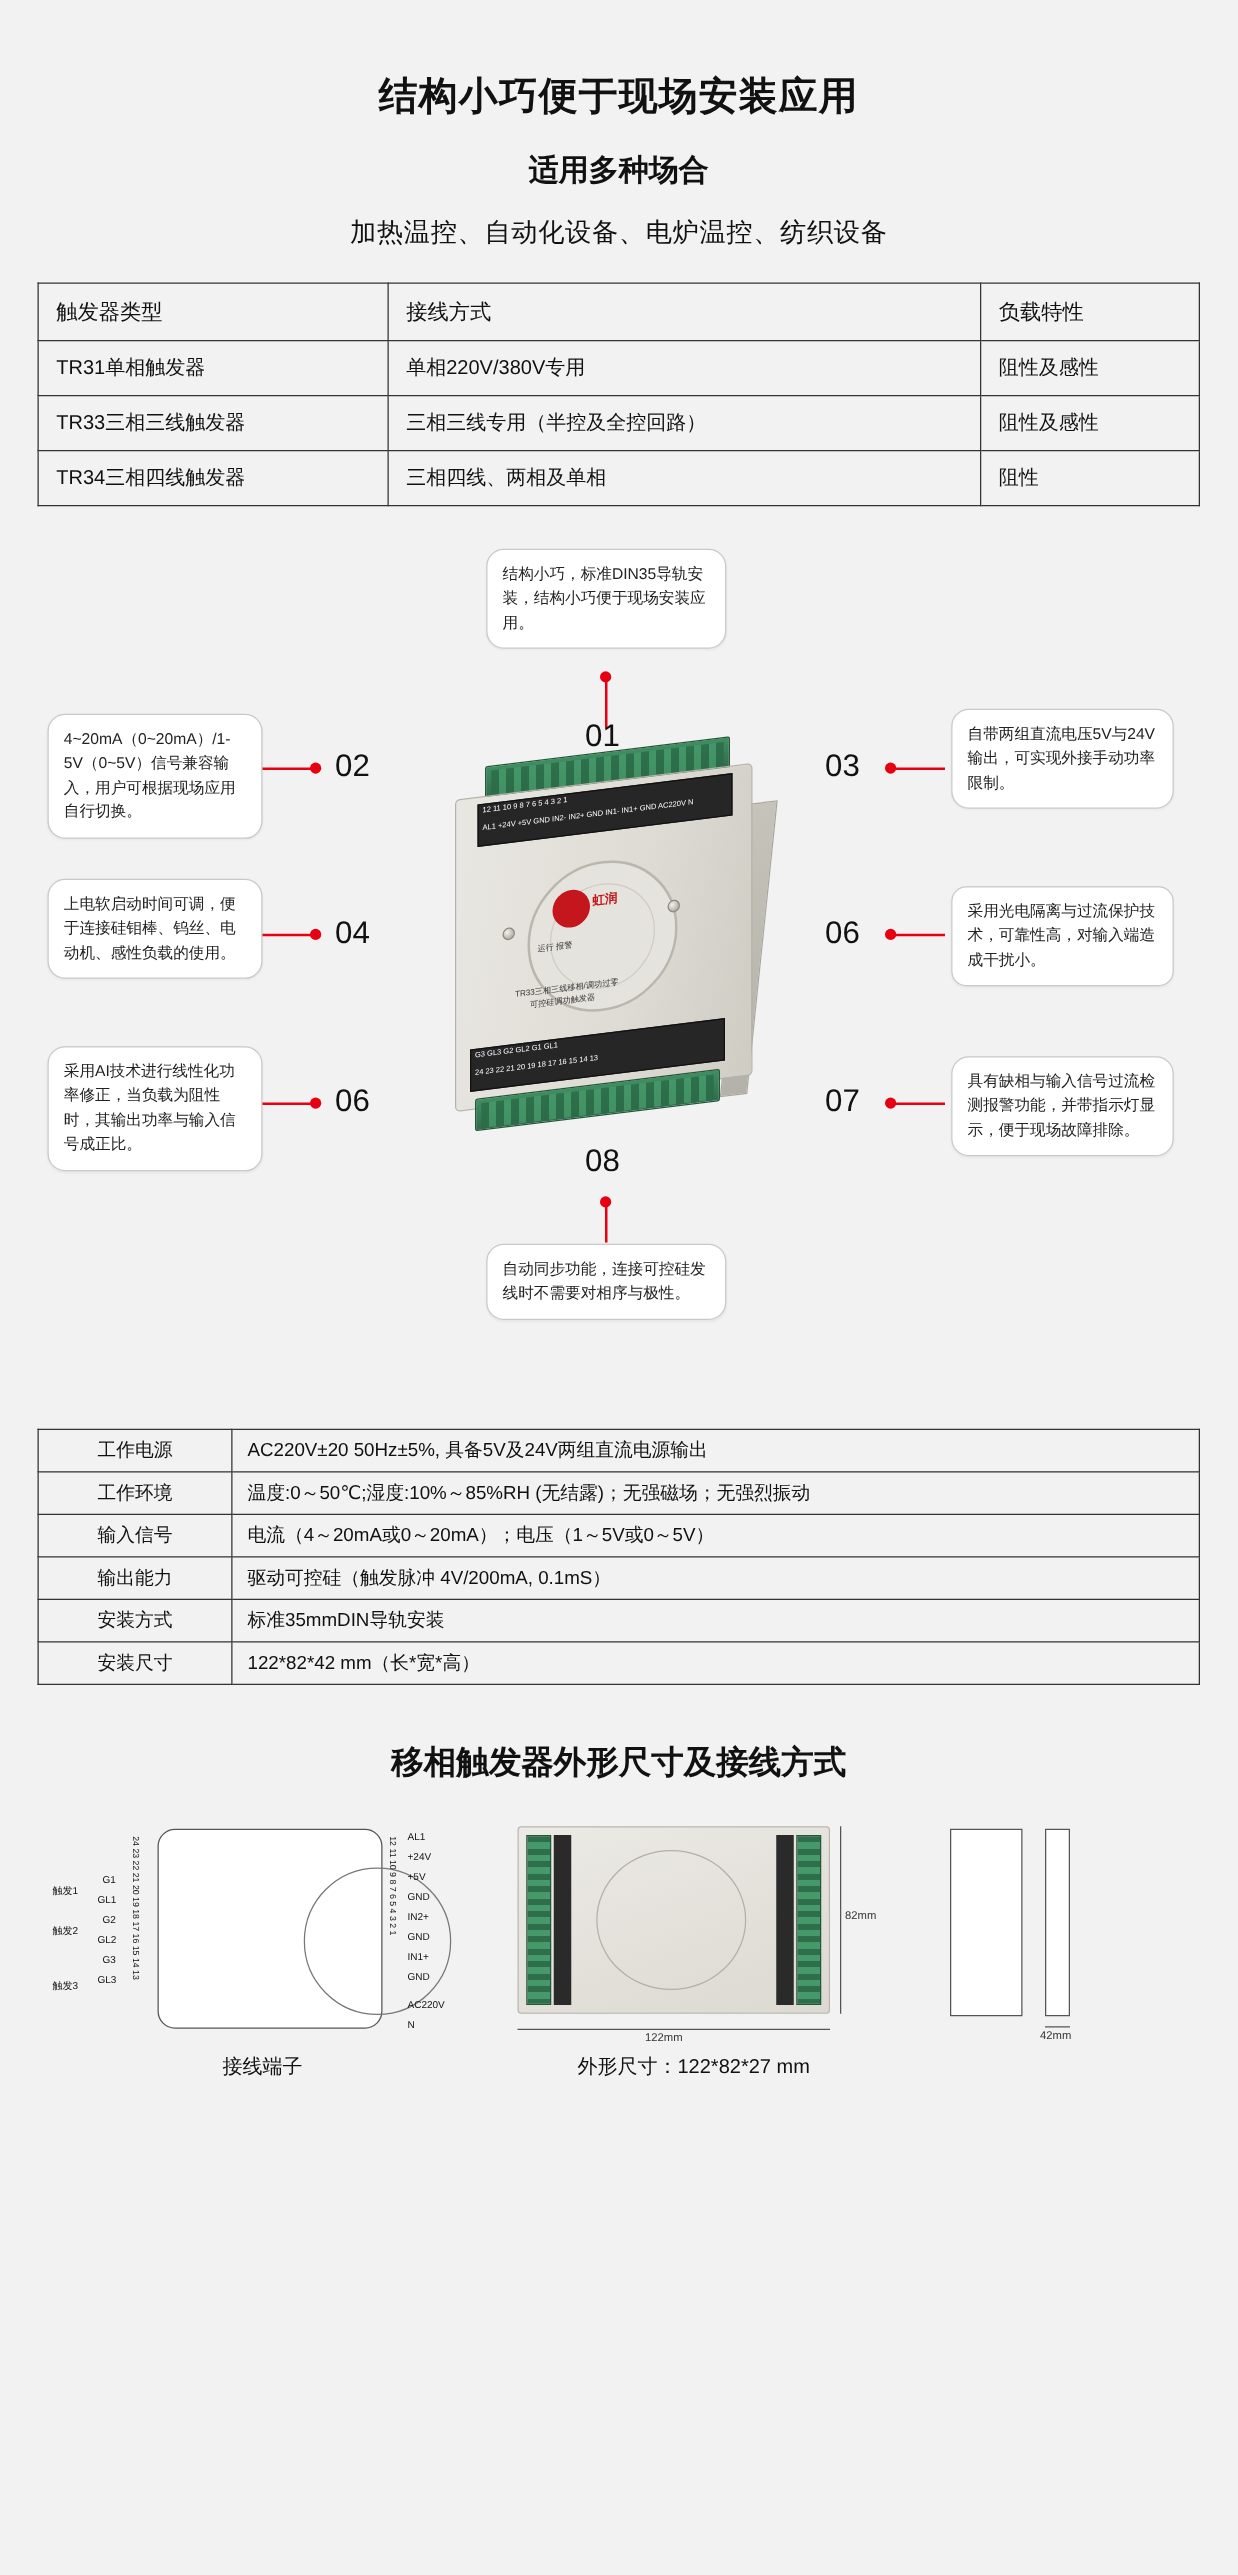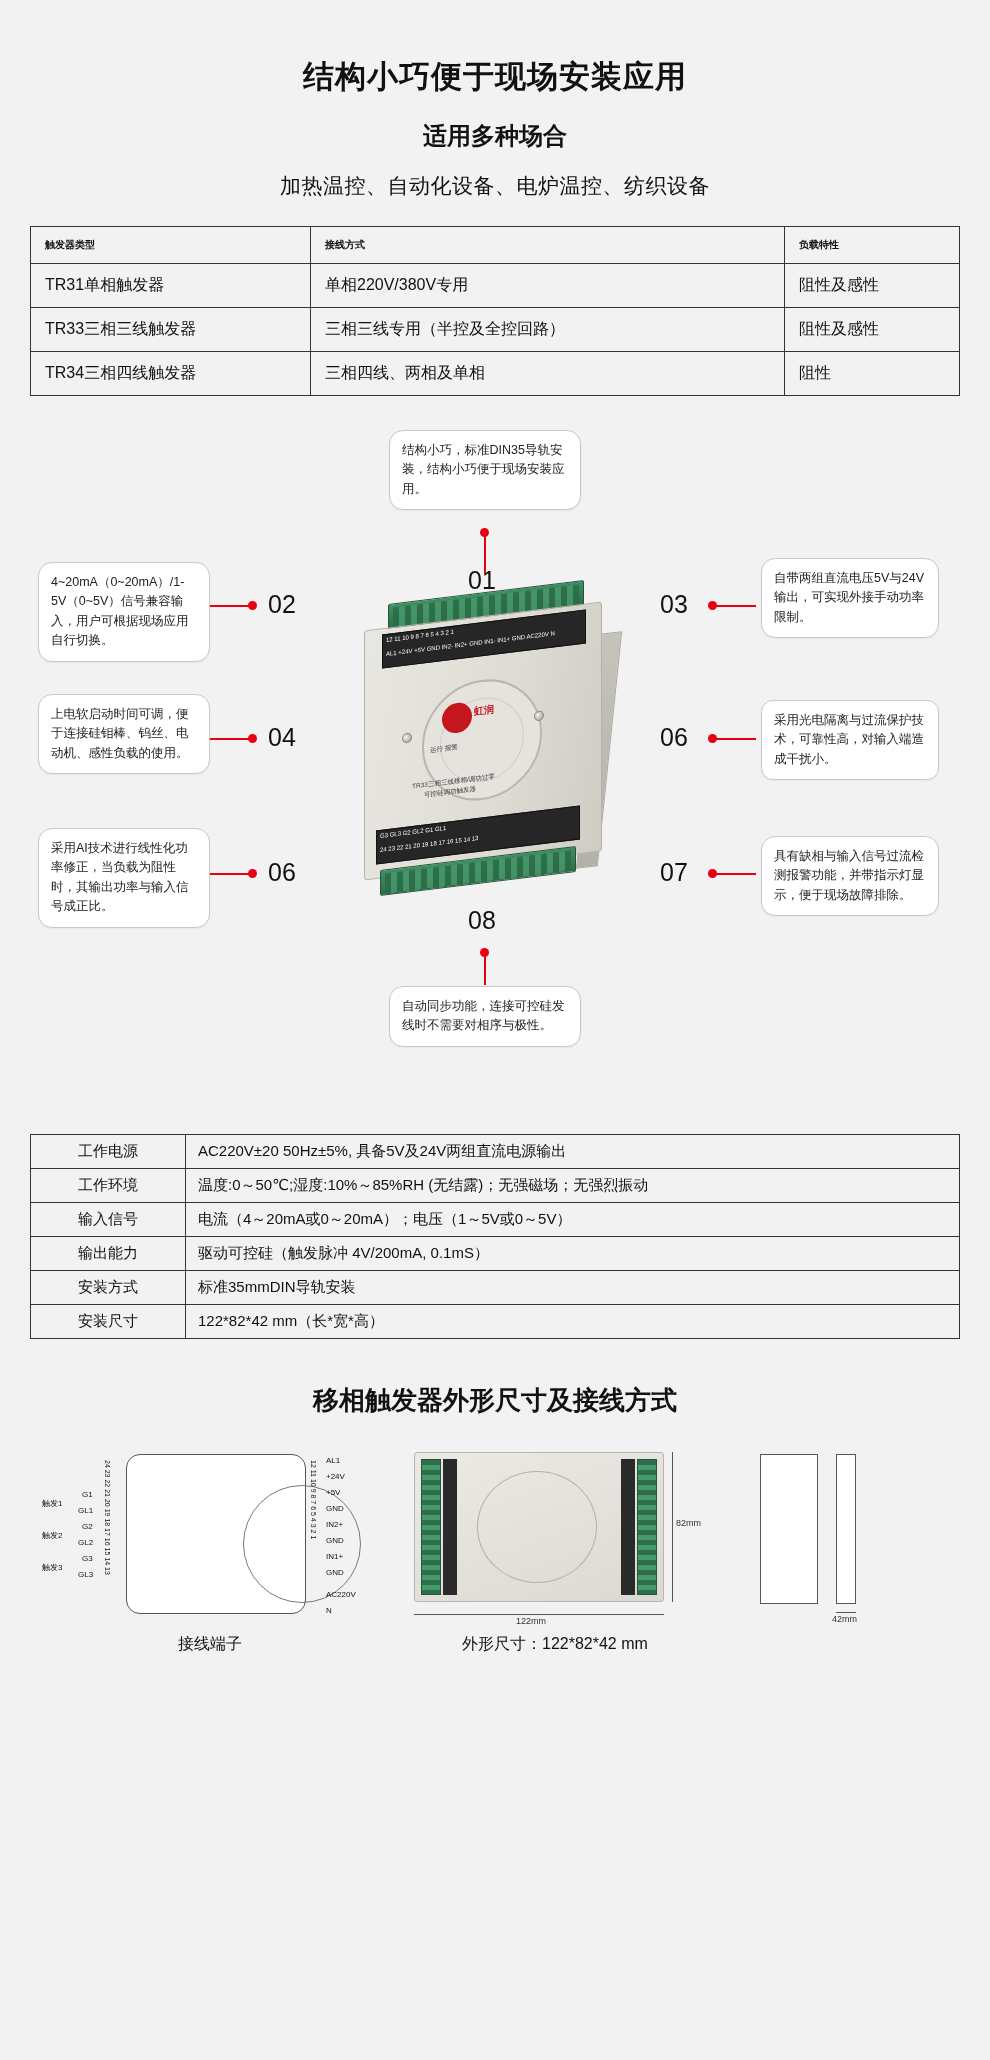--- a/index.html
+++ b/index.html
@@ -18,21 +18,21 @@
   .h-title { font-size: 31px; font-weight: bold; letter-spacing: 1px; }
   .h-sub { font-size: 24px; font-weight: bold; margin-top: 22px; }
   .h-sub2 { font-size: 21px; margin-top: 20px; letter-spacing: 0.5px; }
 
   
   .model-table-wrap { margin: 26px 30px 0 30px; }
   table.model { width: 100%; border-collapse: collapse; font-size: 16px; background: #f2f2f2; }
   table.model td { border: 1px solid #333; padding: 11px 14px; }
   table.model tr td:nth-child(1) { width: 280px; }
   table.model tr td:nth-child(3) { width: 175px; }
-  table.model .hdr td { font-size: 10px; font-weight: bold; }
+  table.model .hdr td { font-size: 17px; }
 
   
   .diagram { position: relative; height: 700px; margin-top: 22px; }
   .callout {
     position: absolute;
     background: #fff;
     border: 1px solid #c9c9c9;
     border-radius: 14px;
     font-size: 12.5px;
     line-height: 1.55;
@@ -285,21 +285,21 @@
 
     <div class="draw1">
       <div class="out-rect">
         <div class="out-circ"></div>
       </div>
       <div class="pin-col" style="left:64px; top:14px; height:150px;">24 23 22 21 20 19 18 17 16 15 14 13</div>
       <div class="pin-col" style="left:270px; top:14px; height:150px;">12 11 10 9 8 7 6 5 4 3 2 1</div>
 
       <div class="tiny" style="position:absolute; left:2px; top:52px;">触发1</div>
       <div class="tiny" style="position:absolute; left:2px; top:84px;">触发2</div>
-      <div class="tiny" style="position:absolute; left:2px; top:116px;">触发3</div>
+      <div class="tiny" style="position:absolute; left:2px; top:128px;">触发3</div>
 
       <div class="tiny" style="position:absolute; left:42px; top:44px;">G1</div>
       <div class="tiny" style="position:absolute; left:38px; top:60px;">GL1</div>
       <div class="tiny" style="position:absolute; left:42px; top:76px;">G2</div>
       <div class="tiny" style="position:absolute; left:38px; top:92px;">GL2</div>
       <div class="tiny" style="position:absolute; left:42px; top:108px;">G3</div>
       <div class="tiny" style="position:absolute; left:38px; top:124px;">GL3</div>
 
       <div class="tiny" style="position:absolute; left:286px; top:10px;">AL1</div>
       <div class="tiny" style="position:absolute; left:286px; top:26px;">+24V</div>
@@ -328,16 +328,16 @@
     </div>
 
     <div class="draw3">
       <div class="side-rect"></div>
       <div class="side-rect2"></div>
       <div class="dimline" style="left:94px; top:162px; width:20px; height:1px;"></div>
       <div class="dimtxt" style="left:90px; top:164px;">42mm</div>
     </div>
 
     <div class="bcap" style="left:178px; top:198px;">接线端子</div>
-    <div class="bcap" style="left:462px; top:198px;">外形尺寸：122*82*42 mm</div>
+    <div class="bcap" style="left:462px; top:198px;">外形尺寸：122*82*27 mm</div>
   </div>
 
 </div>
 
 </body></html>

